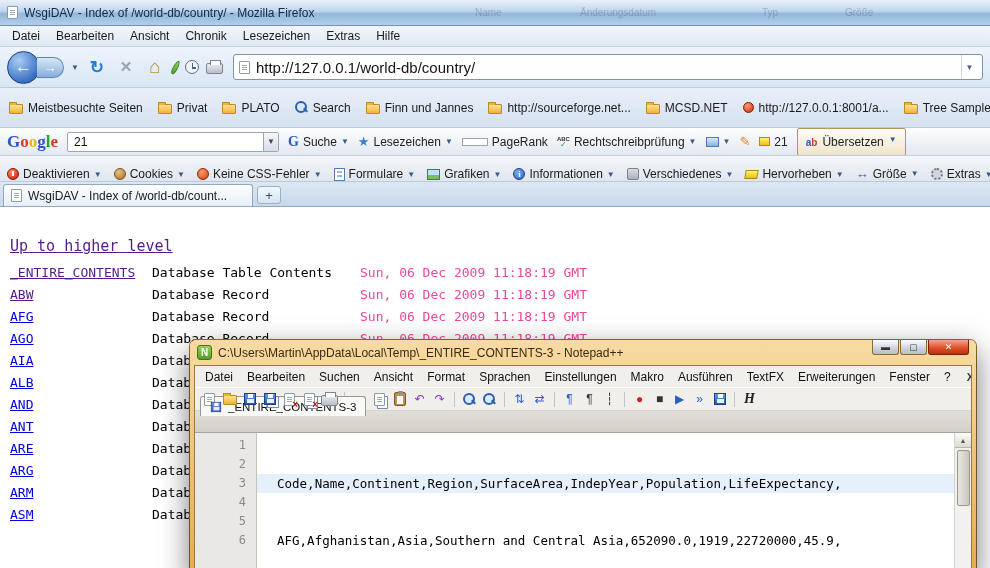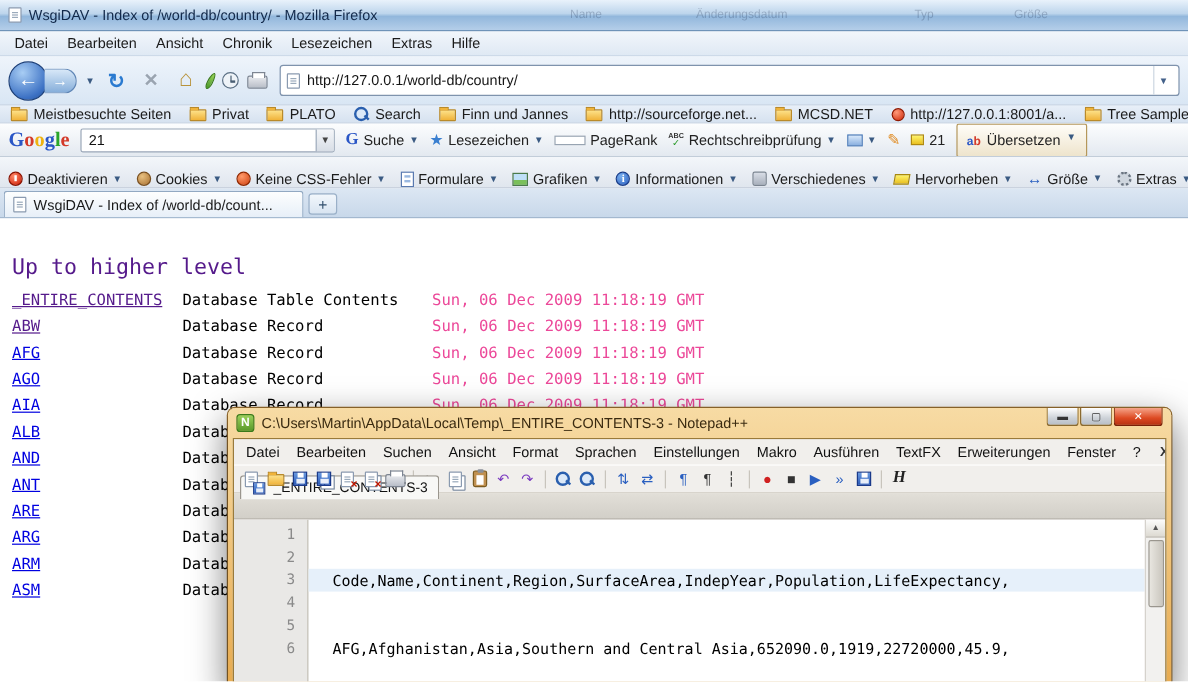--- a/index.html
+++ b/index.html
@@ -26,24 +26,24 @@
   .g-reload{color:#2a7ad0;font-weight:bold}
   .g-stop{color:#9aa4b0;font-weight:bold;font-size:15px}
   .g-home{color:#b8923a;font-size:19px}
   .feather{width:5px;height:15px;background:linear-gradient(#9ad45a,#4a9a2a);border:1px solid #3a7a1a;border-radius:50%/60% 60% 40% 40%;transform:rotate(28deg);flex:none}
   .i-clock{width:14px;height:14px;border-radius:50%;border:1px solid #5a6f84;background:#eef3f8;position:relative;flex:none}
   .i-clock::before{content:"";position:absolute;left:6px;top:2px;width:1.5px;height:5px;background:#4a5f74}
   .i-clock::after{content:"";position:absolute;left:6px;top:6px;width:4px;height:1.5px;background:#4a5f74}
   .i-printer{width:17px;height:11px;background:linear-gradient(#e8eaee,#b9bec8);border:1px solid #7d8592;border-radius:2px;position:relative;margin-top:3px;flex:none}
   .i-printer::before{content:"";position:absolute;top:-4px;left:3px;width:9px;height:4px;background:#fff;border:1px solid #7d8592;border-bottom:none}
   .urlbar{flex:1;height:26px;background:#fff;border:1px solid #7f93ad;border-radius:3px;display:flex;align-items:center;gap:6px;padding:0 5px;margin-left:3px;overflow:hidden}
-  .url-text{font-size:12px;color:#151515;flex:1;white-space:nowrap;overflow:hidden}
+  .url-text{font-size:15px;color:#151515;flex:1;white-space:nowrap;overflow:hidden}
   .url-drop{width:16px;align-self:stretch;border-left:1px solid #ccd6e2;display:flex;align-items:center;justify-content:center;font-size:8px;color:#44618a;flex:none}
 
-  .bookmarksbar{height:15px;background:linear-gradient(#e8eff8,#d6e2f0);border-bottom:1px solid #bccbdd;display:flex;gap:15px;padding:0 9px;white-space:nowrap;overflow:hidden}
+  .bookmarksbar{height:40px;background:linear-gradient(#e8eff8,#d6e2f0);border-bottom:1px solid #bccbdd;display:flex;gap:15px;padding:0 9px;white-space:nowrap;overflow:hidden}
   .bm{display:flex;align-items:center;gap:5px;font-size:12px;color:#1b1b1b;flex:none}
   .i-folder{position:relative;width:14px;height:10px;background:linear-gradient(#fde28a,#f0b33a);border:1px solid #b98a2a;border-radius:1px;margin-top:2px;flex:none}
   .i-folder::before{content:"";position:absolute;top:-3px;left:-1px;width:6px;height:2px;background:#f0b33a;border:1px solid #b98a2a;border-bottom:none;border-radius:1px 1px 0 0}
   .i-mag{position:relative;width:13px;height:13px;flex:none}
   .i-mag::before{content:"";position:absolute;left:0;top:0;width:8px;height:8px;border:2px solid #2a5fae;border-radius:50%;background:#dce9f8}
   .i-mag::after{content:"";position:absolute;left:8px;top:8px;width:5px;height:2px;background:#2a5fae;transform:rotate(45deg)}
   .i-reddot{width:11px;height:11px;border-radius:50%;background:radial-gradient(circle at 35% 30%,#ff9a7a,#cf2808);border:1px solid #8f1800;flex:none}
 
   .googlebar{height:28px;background:linear-gradient(#fcfdfe,#e3e9f0);border-bottom:1px solid #c2cdd9;display:flex;align-items:center;gap:9px;padding:0 7px;white-space:nowrap;overflow:hidden}
   .glogo{font-family:"Liberation Serif",serif;font-weight:bold;font-size:17px;flex:none}
@@ -82,21 +82,21 @@
   .i-gear{width:12px;height:12px;border:2px dotted #6a7480;border-radius:50%;background:#cfd6de;flex:none}
 
   .tabbar{height:25px;background:linear-gradient(#dce7f3,#c8d8ea);border-bottom:1px solid #8fa9c4;display:flex;align-items:flex-end;gap:4px;padding:0 3px}
   .tab{height:22px;width:250px;background:linear-gradient(#fdfefe,#e7eff8);border:1px solid #92a9c2;border-bottom:none;border-radius:3px 3px 0 0;display:flex;align-items:center;gap:6px;padding:0 7px;font-size:12px;color:#1a1a1a;overflow:hidden;white-space:nowrap}
   .newtab{height:18px;width:24px;margin-bottom:2px;background:linear-gradient(#f2f7fc,#d8e4f1);border:1px solid #9ab0c8;border-radius:3px;display:flex;align-items:center;justify-content:center;font-size:13px;color:#33506e}
 
   
   .content{height:377px;background:#fff;overflow:hidden}
   .page-heading{margin:16px 0 0 9px;font-family:"Liberation Serif",serif;font-size:31px;font-weight:bold;color:#000}
   .mono{font-family:"DejaVu Sans Mono","Liberation Mono",monospace}
-  .up-link{display:inline-block;margin:30px 0 0 10px;font-size:18px;color:#551a8b;cursor:pointer}
+  .up-link{display:inline-block;margin:30px 0 0 10px;font-size:15px;color:#551a8b;text-decoration:underline;cursor:pointer}
   .listing{margin-top:6px}
   .lrow{height:22px;display:flex;align-items:center;font-size:13px}
   .c-name{margin-left:10px;width:142px;flex:none}
   .lrow a{text-decoration:underline;color:#0000e0;cursor:pointer}
   .lrow a.v{color:#551a8b}
   .c-type{width:208px;flex:none;color:#000}
   .c-date{color:#ec4899}
 
   
   .npp{position:absolute;left:190px;top:340px;width:786px;height:236px;z-index:10;background:linear-gradient(#f7dba4,#e7aa4e);border-radius:6px 6px 0 0;box-shadow:0 10px 30px rgba(0,0,0,.55),0 0 0 1px #9a6f2f;padding:0 4px 4px 4px}

